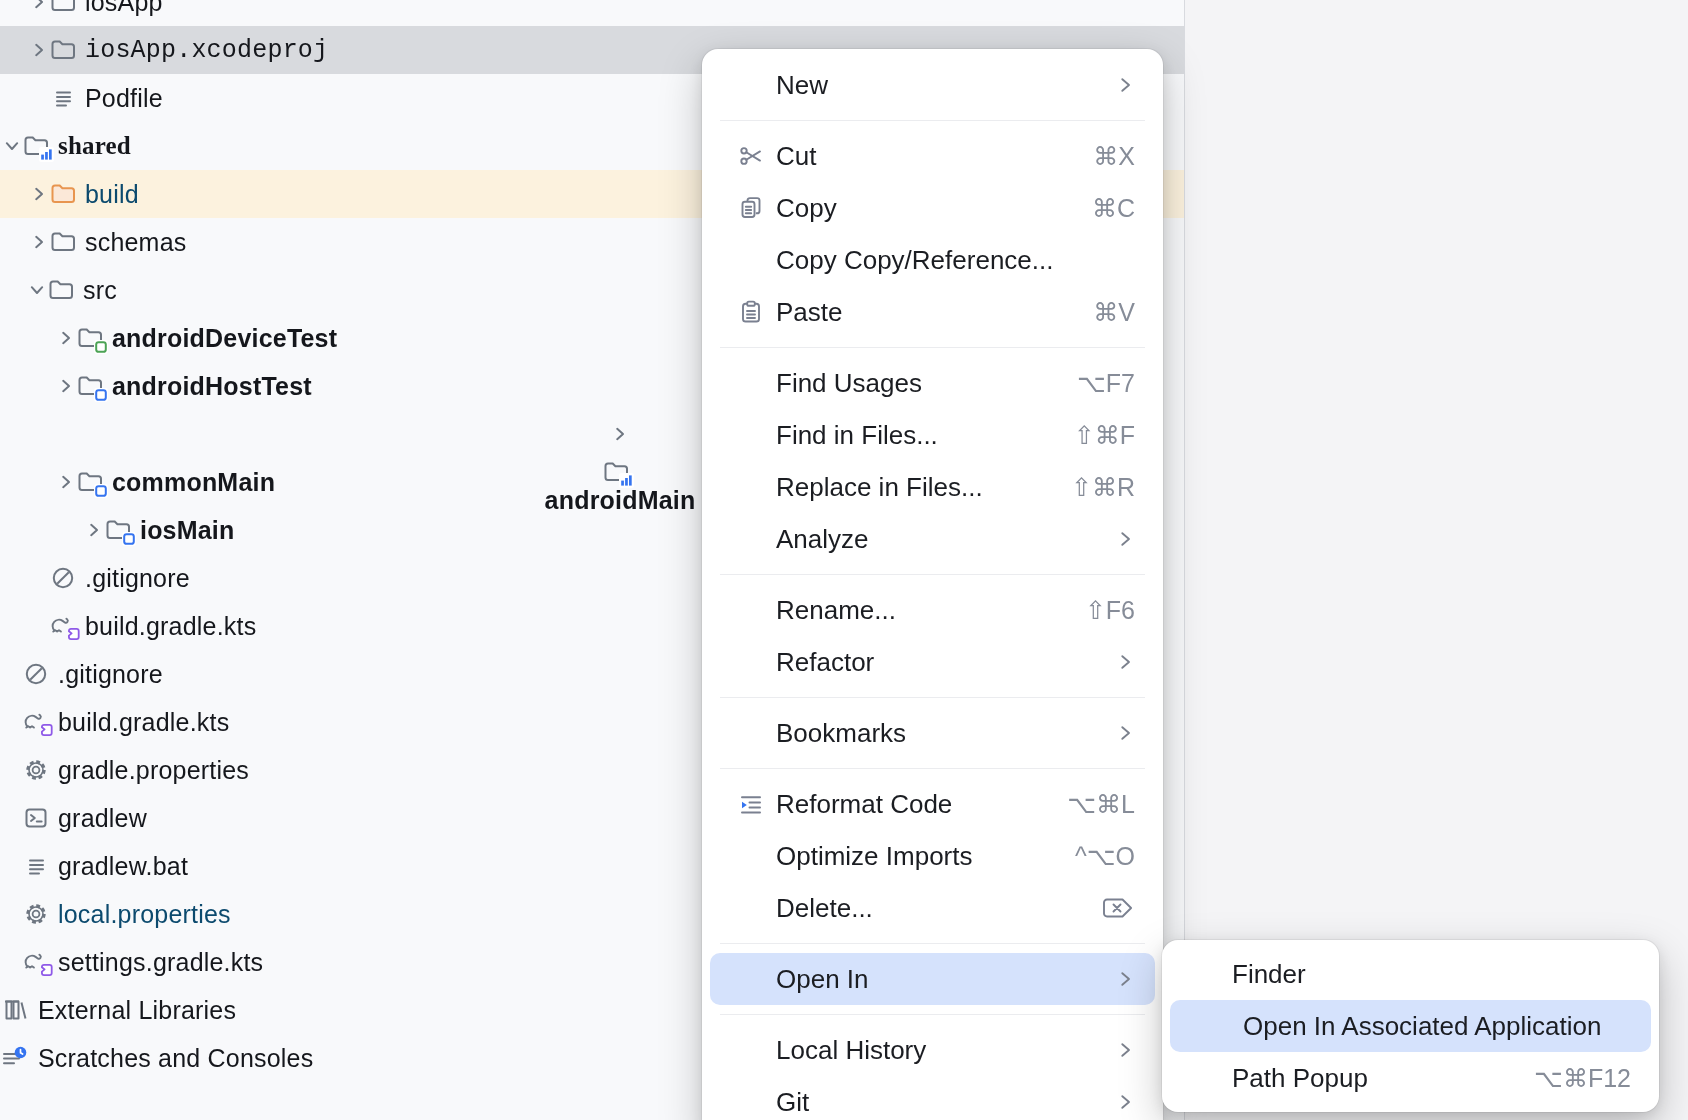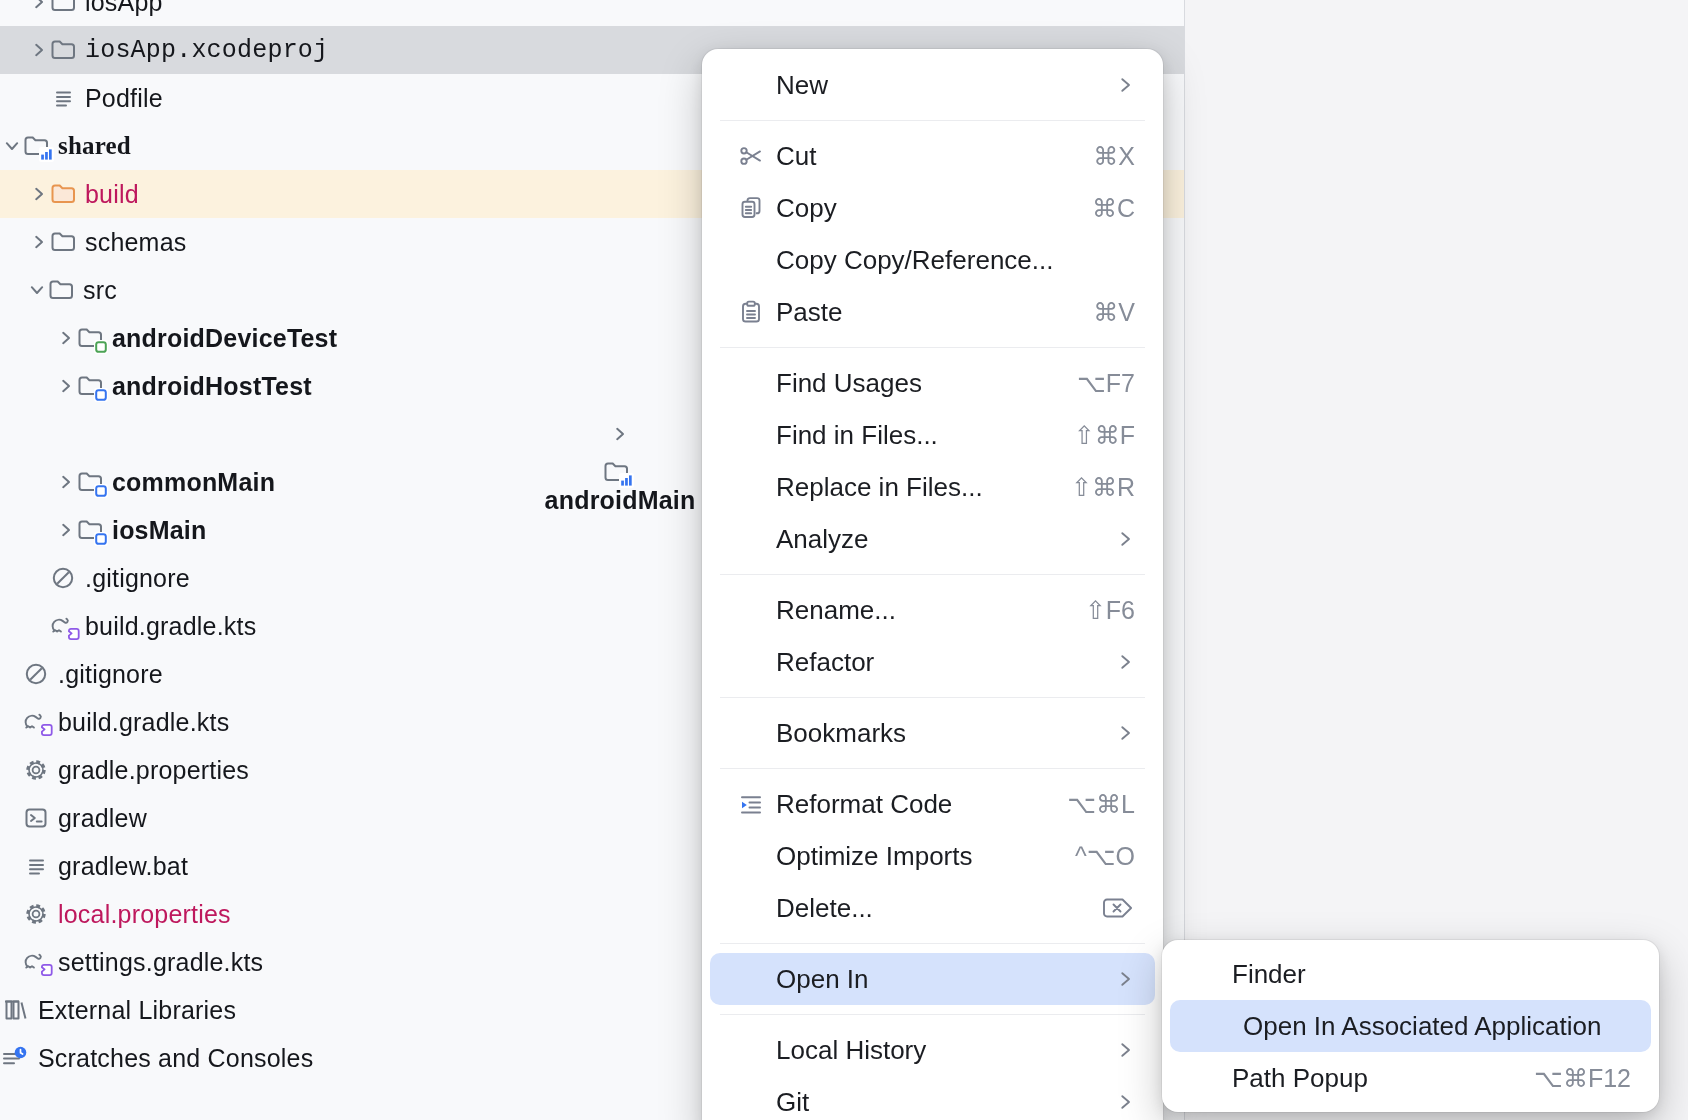--- a/index.html
+++ b/index.html
@@ -16,21 +16,21 @@
   .editor-area{position:absolute;left:1185px;top:0;right:0;height:1120px;background:#F4F4F6;}
   .tree{position:absolute;left:0;top:-22px;width:1184px;}
   .tree-row{display:flex;align-items:center;height:48px;width:1184px;box-sizing:border-box;}
   .tree-row.sel{background:#D8DADE;}
   .tree-row.cream{background:#FCF2DE;}
   .chev{width:20px;height:48px;flex:none;display:flex;align-items:center;justify-content:center;}
   .tree-icon{width:28px;height:28px;margin-right:8px;position:relative;flex:none;display:flex;align-items:center;justify-content:center;}
   .badge{position:absolute;right:-4px;bottom:-2px;}
   .tree-label{font-size:25px;color:#15171C;white-space:nowrap;letter-spacing:.2px;}
   .tree-row.bold .tree-label{font-weight:700;}
-  .tree-row.brown .tree-label{color:#be185d;}
+  .tree-row.brown .tree-label{color:#0c4a6e;}
 
   .menu{
     position:absolute;background:#FFFFFF;border-radius:16px;
     box-shadow:0 0 0 1px rgba(0,0,0,.05),0 16px 44px rgba(0,0,0,.22),0 4px 14px rgba(0,0,0,.10);
     padding:10px 0;z-index:5;
   }
   .main-menu{left:702px;top:49px;width:461px;}
   .submenu{left:1162px;top:940px;width:497px;padding:8px 0;z-index:6;}
   .menu-item{display:flex;align-items:center;height:52px;box-sizing:border-box;
     padding:0 28px 0 34px;font-size:26px;color:#1B1D22;white-space:nowrap;}
@@ -208,21 +208,21 @@
           <svg width="28" height="28" viewBox="0 0 28 28">
             <path d="M3.5 8c0-1.5 1-2.5 2.5-2.5h4.7l2.7 2.8h9.1c1.5 0 2.5 1 2.5 2.5v8.7c0 1.5-1 2.5-2.5 2.5H6c-1.5 0-2.5-1-2.5-2.5z" fill="none" stroke="#6E7681" stroke-width="2"></path>
           </svg>
           <svg class="badge" width="14" height="14" viewBox="0 0 14 14">
             <rect x="0" y="0" width="14" height="14" rx="3" fill="#fff"></rect>
             <rect x="2.2" y="2.2" width="9.6" height="9.6" rx="2.4" fill="#fff" stroke="#3574F0" stroke-width="2"></rect>
           </svg>
         </span>
         <span class="tree-label">commonMain</span>
       </div>
-      <div class="tree-row bold" style="padding-left: 56px;">
+      <div class="tree-row bold" style="padding-left: 84px;">
         <span class="chev">
           <svg width="20" height="20" viewBox="0 0 20 20">
             <path d="M7.2 4.8L13 10l-5.8 5.2" fill="none" stroke="#6E7681" stroke-width="2" stroke-linecap="round" stroke-linejoin="round"></path>
           </svg>
         </span>
         <span class="tree-icon">
           <svg width="28" height="28" viewBox="0 0 28 28">
             <path d="M3.5 8c0-1.5 1-2.5 2.5-2.5h4.7l2.7 2.8h9.1c1.5 0 2.5 1 2.5 2.5v8.7c0 1.5-1 2.5-2.5 2.5H6c-1.5 0-2.5-1-2.5-2.5z" fill="none" stroke="#6E7681" stroke-width="2"></path>
           </svg>
           <svg class="badge" width="14" height="14" viewBox="0 0 14 14">

